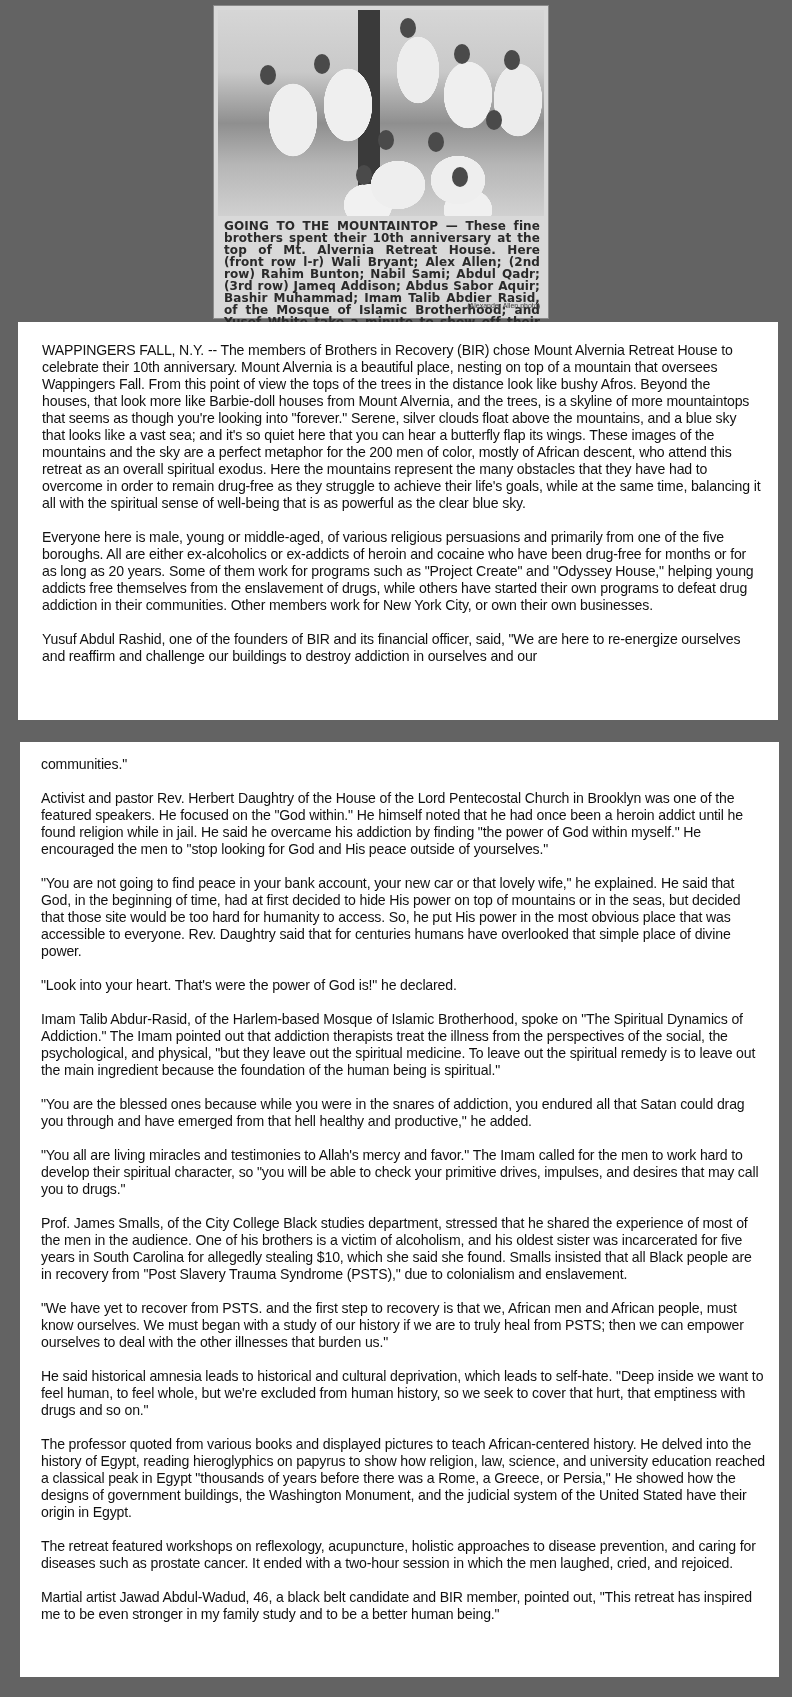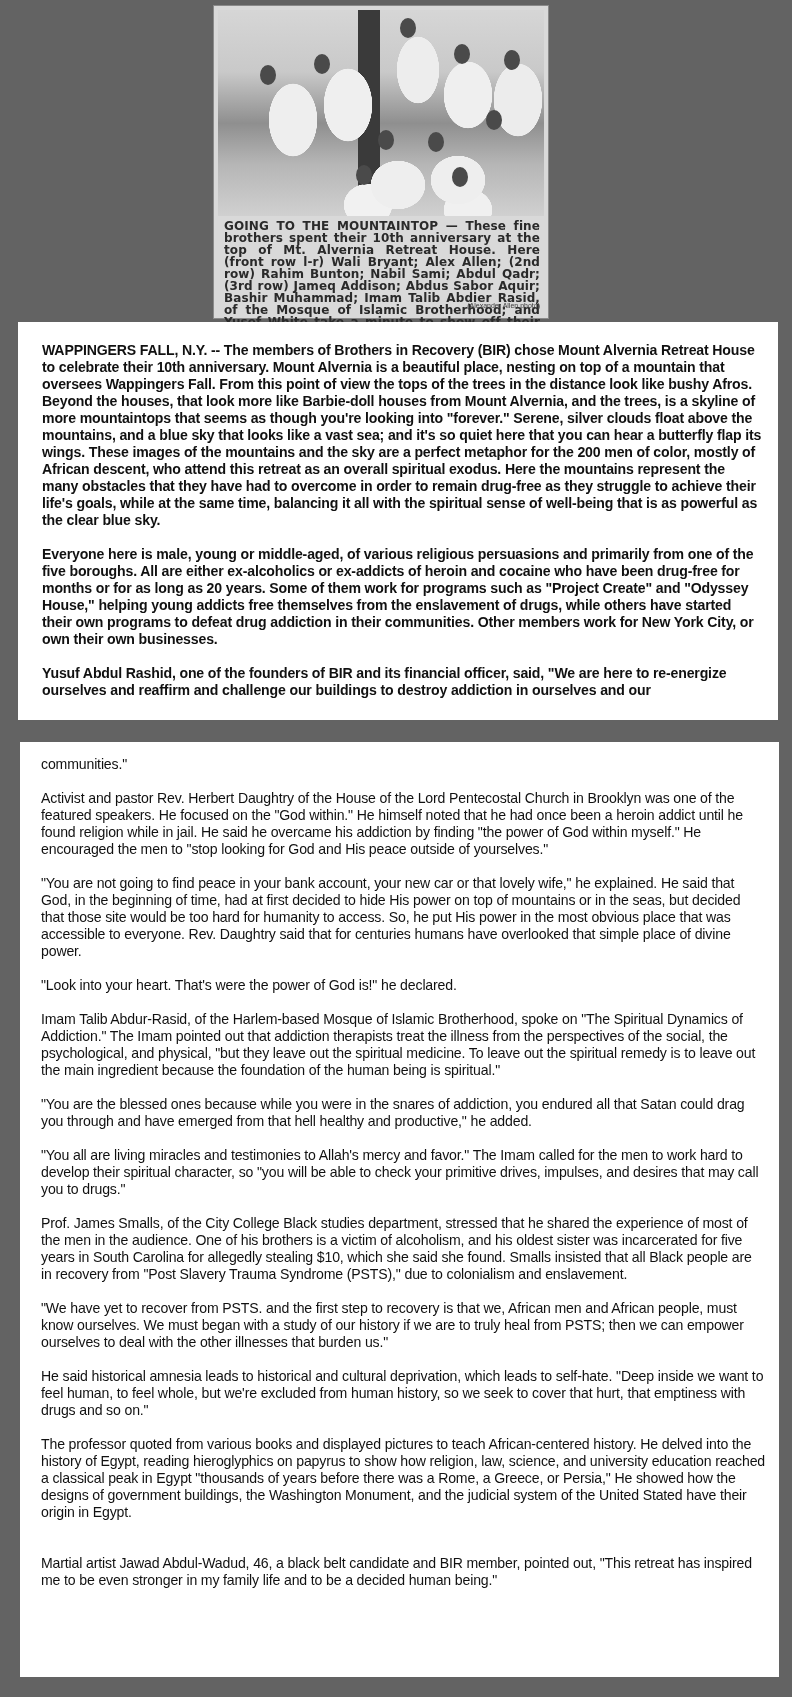--- a/index.html
+++ b/index.html
@@ -32,21 +32,21 @@
     font-family:"DejaVu Sans", sans-serif; font-weight:bold; font-size:12px; line-height:12px;
     color:#2a2a2a; text-align:justify; letter-spacing:0.1px;
   }
   .credit {
     position:absolute; right:8px; top:296px; font-size:7px; color:#3a3a3a;
     font-family:"Liberation Sans", sans-serif;
   }
   .panel {
     position:absolute; background:#ffffff;
   }
-  .panel1 { left:18px; top:322px; width:760px; height:398px;font-weight:bold; }
+  .panel1 { left:18px; top:322px; width:760px; height:398px; }
   .panel2 { left:20px; top:742px; width:759px; height:935px; }
   .article p {
     margin:0; font-size:14.1px; line-height:17px; color:#111; letter-spacing:-0.15px;
   }
   .panel1 .article { position:absolute; left:24px; top:20px; width:720px; }
   .panel2 .article { position:absolute; left:21px; top:14px; width:725px; }
   .gap { height:17px; }
 </style>
 </head>
 <body>
@@ -95,16 +95,17 @@
     <p>"You all are living miracles and testimonies to Allah's mercy and favor." The Imam called for the men to work hard to develop their spiritual character, so "you will be able to check your primitive drives, impulses, and desires that may call you to drugs."</p>
     <div class="gap"></div>
     <p>Prof. James Smalls, of the City College Black studies department, stressed that he shared the experience of most of the men in the audience. One of his brothers is a victim of alcoholism, and his oldest sister was incarcerated for five years in South Carolina for allegedly stealing $10, which she said she found. Smalls insisted that all Black people are in recovery from "Post Slavery Trauma Syndrome (PSTS)," due to colonialism and enslavement.</p>
     <div class="gap"></div>
     <p>"We have yet to recover from PSTS. and the first step to recovery is that we, African men and African people, must know ourselves. We must began with a study of our history if we are to truly heal from PSTS; then we can empower ourselves to deal with the other illnesses that burden us."</p>
     <div class="gap"></div>
     <p>He said historical amnesia leads to historical and cultural deprivation, which leads to self-hate. "Deep inside we want to feel human, to feel whole, but we're excluded from human history, so we seek to cover that hurt, that emptiness with drugs and so on."</p>
     <div class="gap"></div>
     <p>The professor quoted from various books and displayed pictures to teach African-centered history. He delved into the history of Egypt, reading hieroglyphics on papyrus to show how religion, law, science, and university education reached a classical peak in Egypt "thousands of years before there was a Rome, a Greece, or Persia," He showed how the designs of government buildings, the Washington Monument, and the judicial system of the United Stated have their origin in Egypt.</p>
     <div class="gap"></div>
+    <p>The retreat featured workshops on reflexology, acupuncture, holistic approaches to disease prevention, and caring for diseases such as prostate cancer. It ended with a two-hour session in which the men laughed, cried, and rejoiced.</p>
     <div class="gap"></div>
-    <p>Martial artist Jawad Abdul-Wadud, 46, a black belt candidate and BIR member, pointed out, "This retreat has inspired me to be even stronger in my family life and to be a decided human being."</p>
+    <p>Martial artist Jawad Abdul-Wadud, 46, a black belt candidate and BIR member, pointed out, "This retreat has inspired me to be even stronger in my family study and to be a better human being."</p>
   </div>
 </div>
 
 </body></html>

